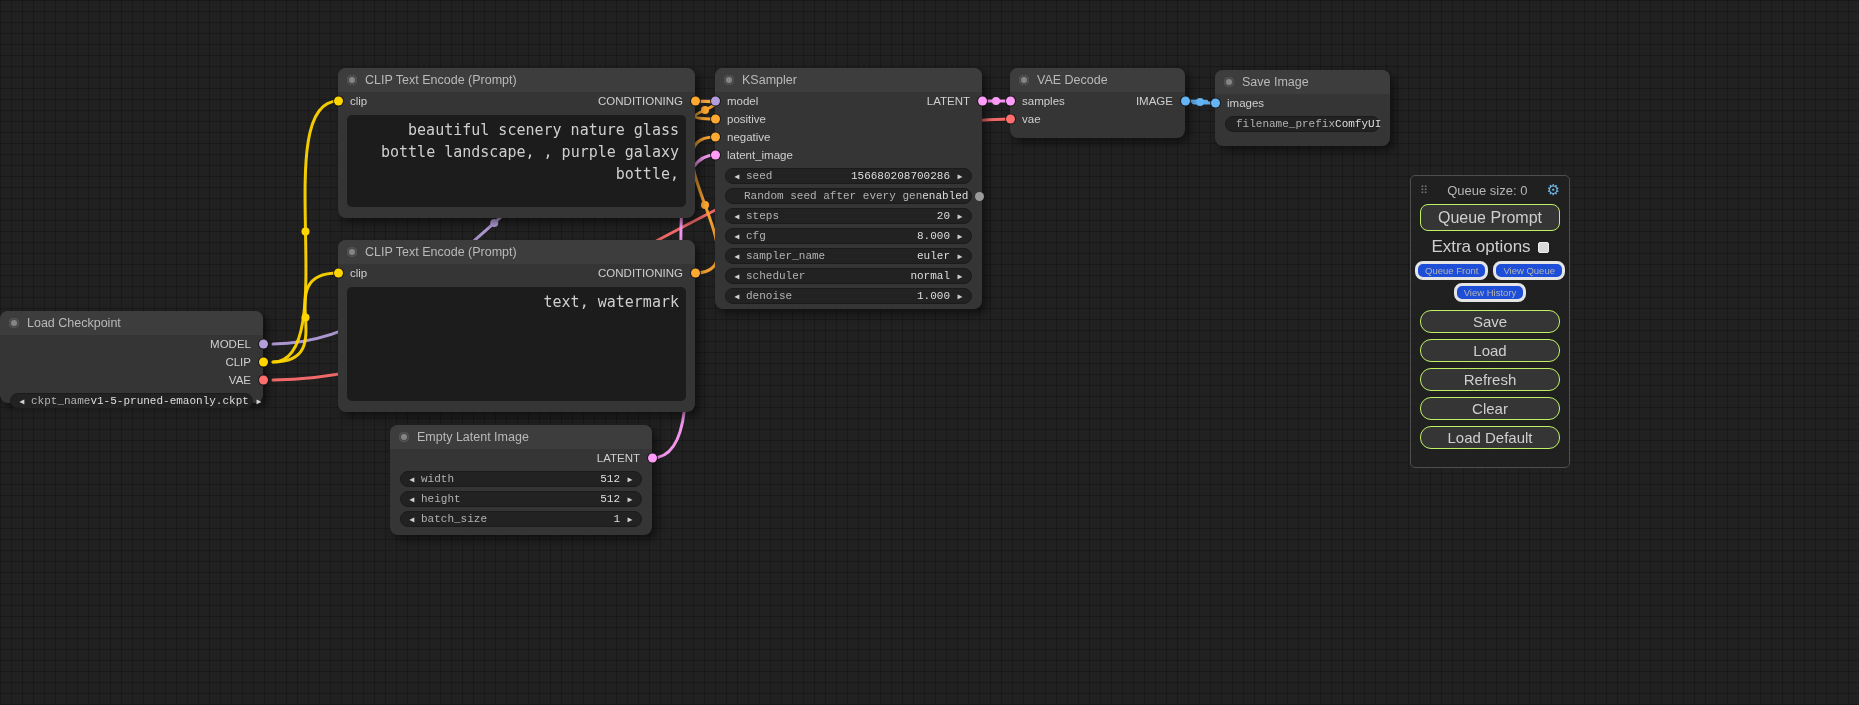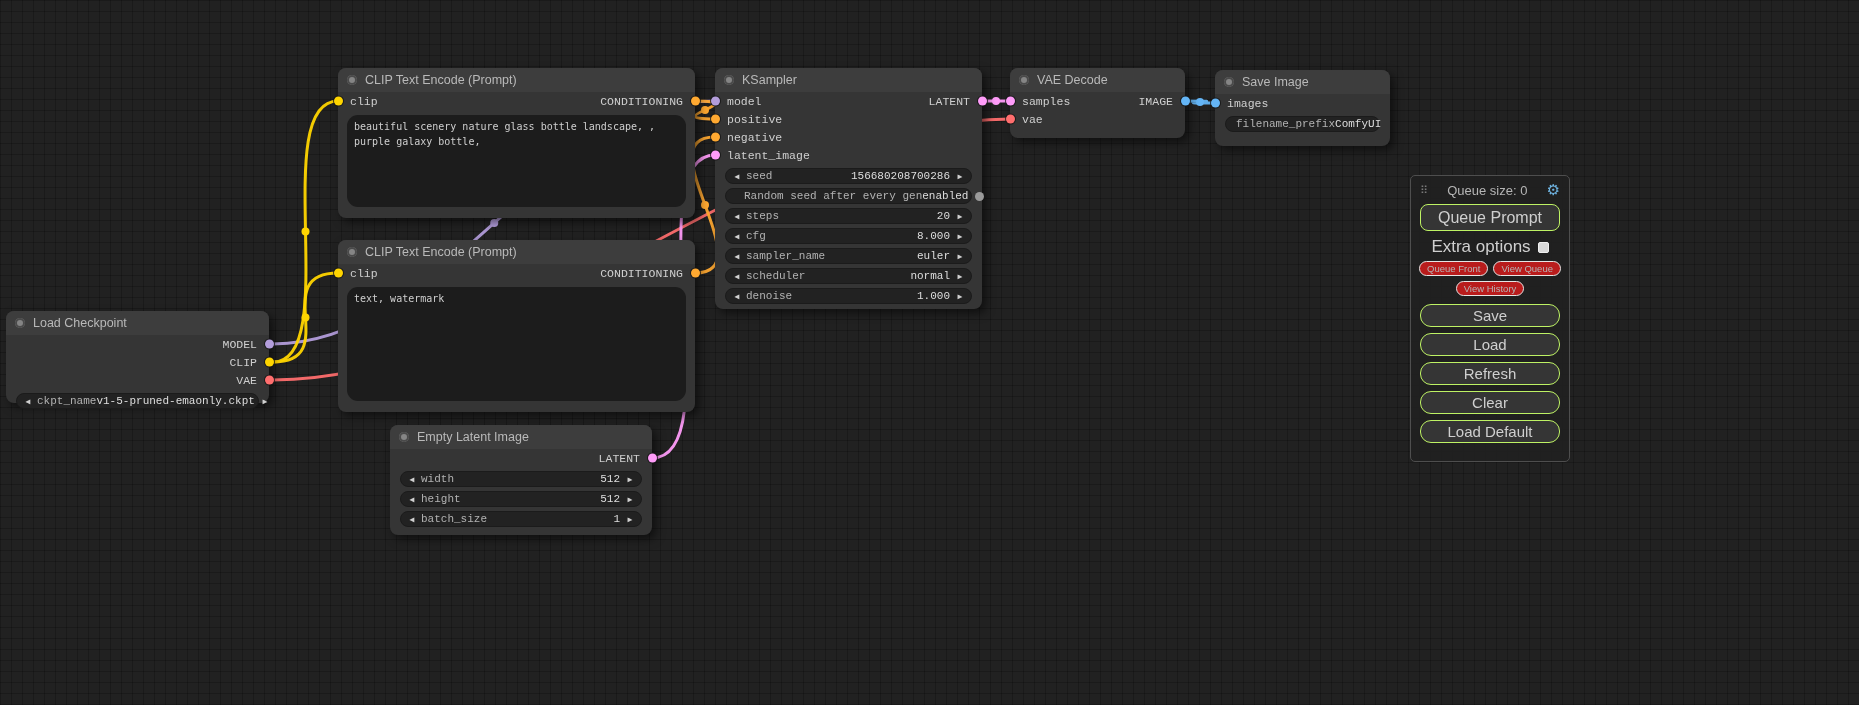--- a/index.html
+++ b/index.html
@@ -28,21 +28,21 @@
     height:24px; background:#3d3d3d; border-radius:8px 8px 0 0;
     display:flex; align-items:center; gap:8px; padding:0 9px;
     color:#b9b9b9; font-size:12.5px; white-space:nowrap;
   }
   .collapse-dot {
     width:10px; height:10px; border-radius:50%;
     background:#858585; box-shadow:inset 0 0 0 2px #4a4a4a; flex:0 0 auto;
   }
   .slot-row {
     position:relative; height:18px; display:flex; align-items:center;
-    padding:0 12px; font-size:11.5px; color:#cfcfcf; white-space:nowrap;font-family:Liberation Mono, monospace;
+    padding:0 12px; font-size:11.5px; color:#cfcfcf; white-space:nowrap;
   }
   .in-label { margin-right:auto; }
   .out-label { margin-left:auto; }
   .slot-dot {
     position:absolute; width:9px; height:9px; border-radius:50%;
     top:50%; transform:translateY(-50%); box-shadow:0 0 0 1px rgba(20,20,20,.8);
   }
   .slot-dot.in  { left:-4.5px; }
   .slot-dot.out { right:-4.5px; }
   .dot-model  { background:#B39DDB; }
@@ -57,23 +57,23 @@
     border-radius:9px; display:flex; align-items:center; padding:0 6px;
     font-size:11px; color:#b9b9b9; white-space:nowrap;font-family:Liberation Mono, monospace;
   }
   .widget .arrow { font-size:8px; color:#d0d0d0; width:10px; text-align:center; flex:0 0 auto; cursor:pointer; }
   .widget .w-label { margin-left:4px; color:#b2b2b2; }
   .widget .w-value { margin-left:auto; margin-right:5px; color:#dedede; }
   .widget.toggle-row { padding-left:14px; }
   .toggle-dot { width:9px; height:9px; border-radius:50%; background:#9a9a9a; margin-left:2px; flex:0 0 auto; }
 
   .prompt {
-    margin:5px 9px; background:#1c1c1c; border-radius:11px;
-    font-family:"DejaVu Sans Mono", monospace; font-size:10px; line-height:1.45;
-    color:#cfcfcf; padding:5px 7px; white-space:pre-wrap; overflow:hidden;
+    margin:5px 9px; background:#1c1c1c; border-radius:5px;
+    font-family:"DejaVu Sans Mono", monospace; font-size:15px; line-height:1.45;
+    color:#cfcfcf; padding:5px 7px; white-space:pre-wrap; overflow:hidden;text-align:right;
   }
   #prompt-positive-text { height:92px; }
   #prompt-negative-text { height:114px; }
 
   
   #queue-panel {
     position:absolute; left:1410px; top:175px; width:160px; z-index:3;
     background:rgba(32,32,32,.97); border:1px solid #4e4e4e; border-radius:5px;
     padding:3px 9px 12px;
   }
@@ -83,21 +83,21 @@
   .qp-btn {
     display:block; width:100%; background:#353535; border:1px solid #bef264;
     border-radius:8px; color:#cfcfcf; text-align:center; cursor:pointer;
     font-family:inherit;
   }
   #queue-prompt-btn { height:27px; font-size:16px; margin:3px 0 6px; }
   .qp-extra { display:flex; align-items:center; justify-content:center; gap:7px; color:#cfcfcf; font-size:17px; height:20px; }
   .checkbox { width:11px; height:11px; background:#d9d9d9; border:1px solid #efefef; border-radius:2px; cursor:pointer; }
   .qp-row { display:flex; justify-content:center; gap:5px; margin:4px 0 2px; }
   .qp-small {
-    background:#b91c1c; border:1px solid #e5e5e5; border-radius:8px;
+    background:#1d4ed8; border:3px solid #e5e5e5; border-radius:8px;
     color:#b5b5b5; font-size:9.5px; padding:1px 7px; cursor:pointer; font-family:inherit; white-space:nowrap;
   }
   .qp-center { text-align:center; margin-bottom:8px; }
   .qp-btn.big { height:23px; font-size:15px; margin:6px 0;border-radius:11px; }
 </style>
 </head>
 <body>
 
 <div id="graph-canvas">
 
@@ -115,21 +115,21 @@
       <circle cx="305.5" cy="231.5000457763672" r="4" fill="#FFD500"></circle>
       <circle cx="305.5" cy="317.5" r="4" fill="#FFD500"></circle>
       <circle cx="641.3255615234375" cy="248.9923553466797" r="4" fill="#FF6E6E"></circle>
       <circle cx="705" cy="110" r="4" fill="#FFA931"></circle>
       <circle cx="705" cy="204.99996948242188" r="4" fill="#FFA931"></circle>
       <circle cx="683.5" cy="306.5" r="4" fill="#FF9CF9"></circle>
       <circle cx="996" cy="101" r="4" fill="#FF9CF9"></circle>
       <circle cx="1200" cy="102" r="4" fill="#64B5F6"></circle>
     </svg>
 
-  <div class="node" style="left:6px;top:311px;width:263px;height:92px">
+  <div class="node" style="left:0;top:311px;width:263px;height:92px">
     <div class="node-title">
       <span class="collapse-dot"></span>
       <span>Load Checkpoint</span>
     </div>
     <div class="slot-row">
       <span class="out-label">MODEL</span>
       <span class="slot-dot out dot-model"></span>
     </div>
     <div class="slot-row">
       <span class="out-label">CLIP</span>

